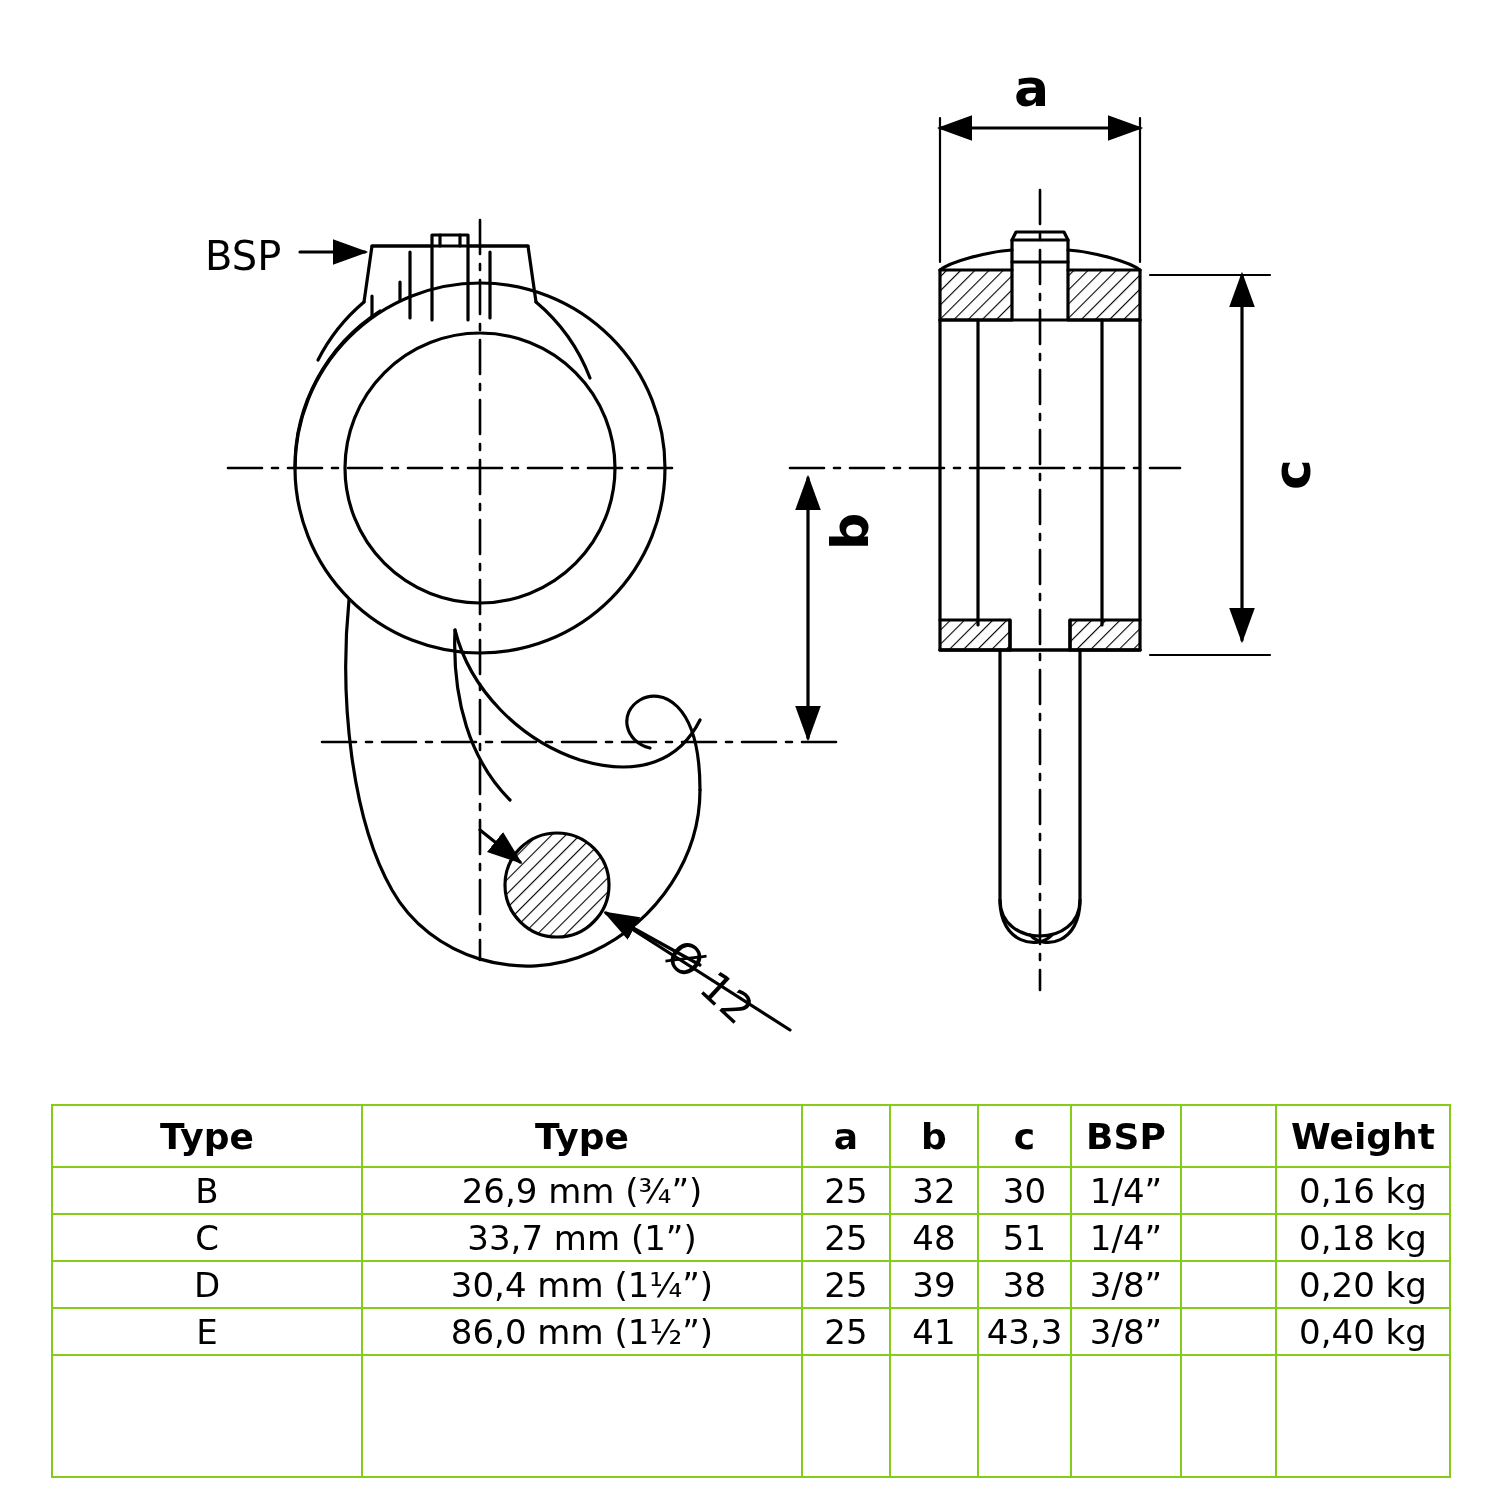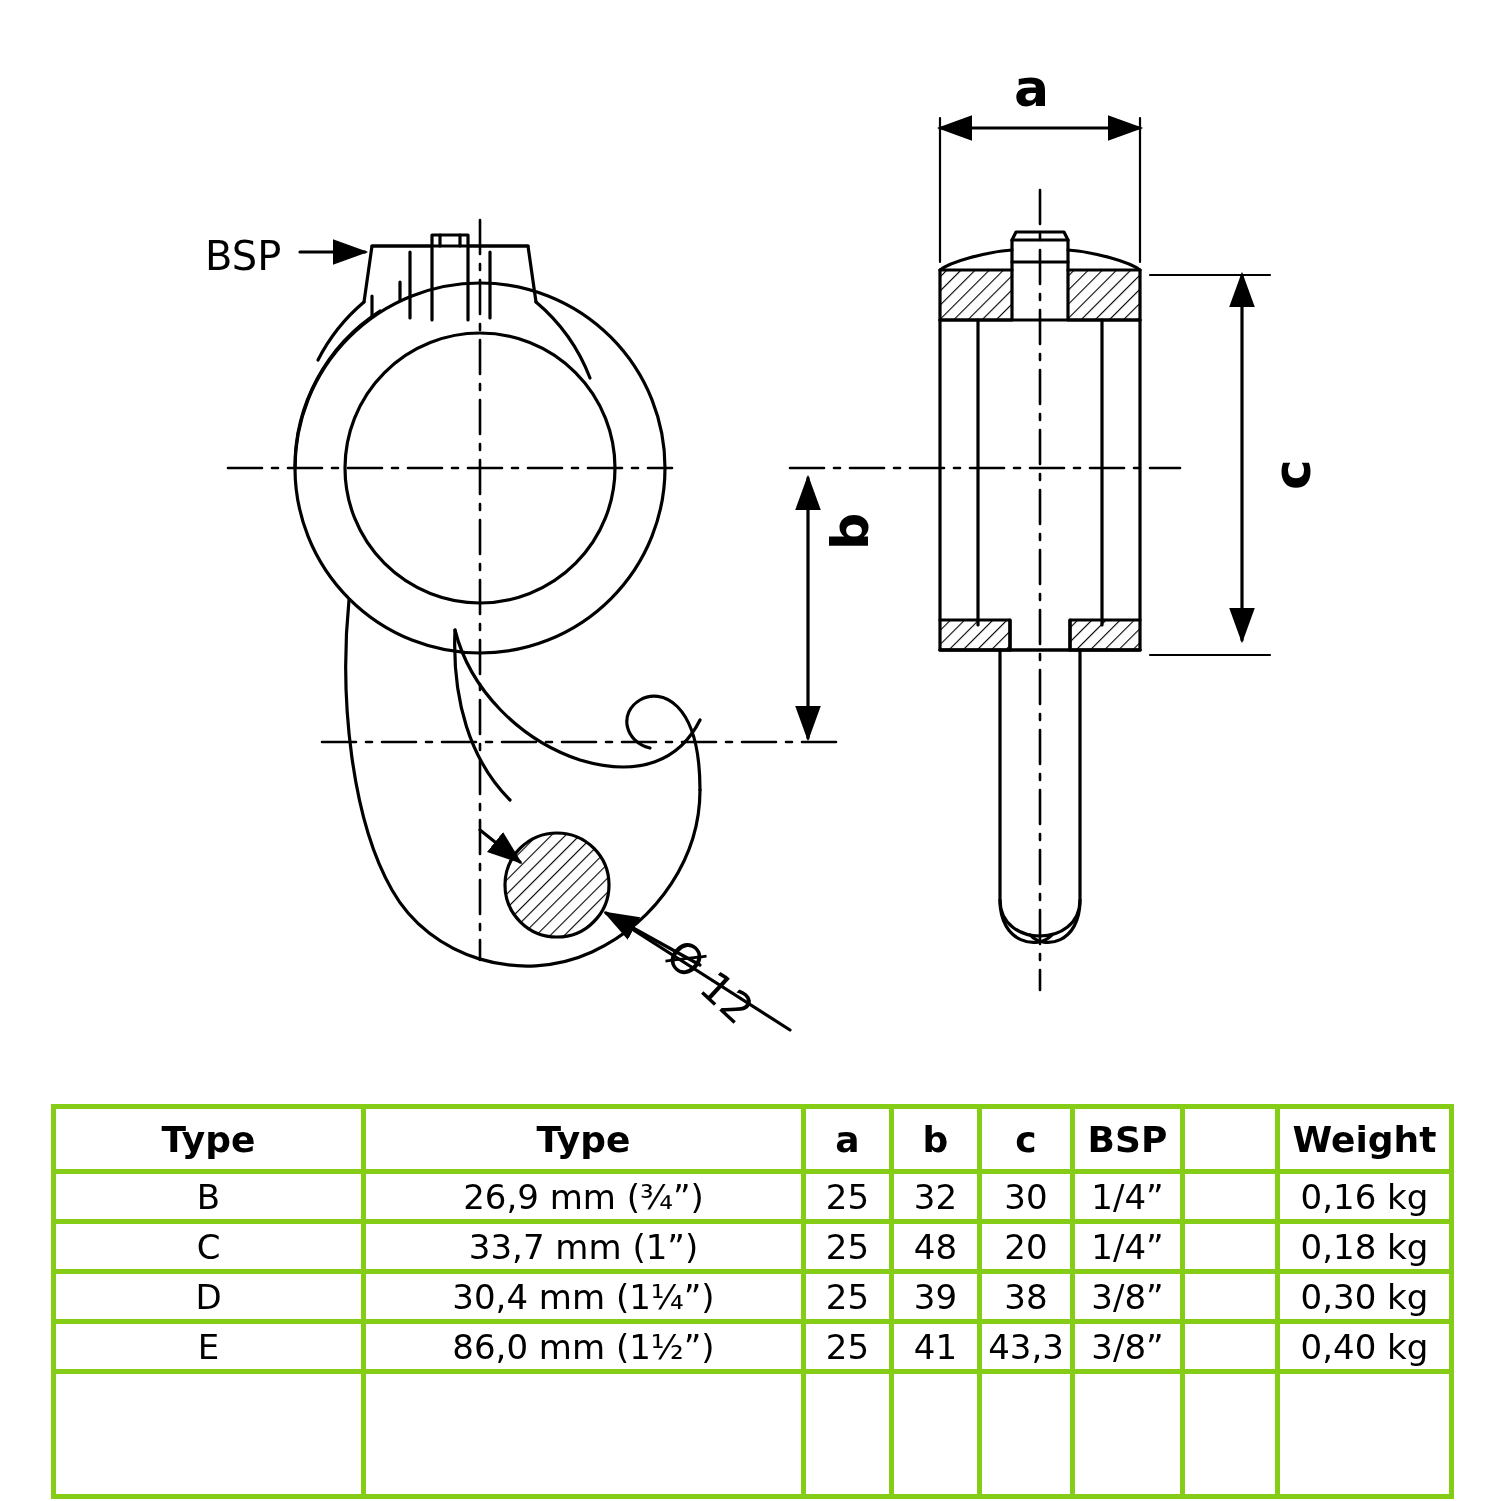--- a/index.html
+++ b/index.html
@@ -68,21 +68,21 @@
   
   #spec-table {
     position: absolute;
     left: 51px;
     top: 1104px;
     width: 1398px;
     border-collapse: collapse;
     table-layout: fixed;
   }
   #spec-table td, #spec-table th {
-    border: 5px solid #84cc16;
+    border: 2px solid #84cc16;
     text-align: center;
     font-family: "DejaVu Sans", sans-serif;
     color: #000;
     padding: 0;
     height: 45px;
   }
   #spec-table thead th {
     font-size: 36px;
     font-weight: 700;
     height: 60px;
@@ -249,34 +249,34 @@
         <td>30</td>
         <td>1/4”</td>
         <td></td>
         <td>0,16 kg</td>
       </tr>
       <tr>
         <td>C</td>
         <td>33,7 mm (1”)</td>
         <td>25</td>
         <td>48</td>
-        <td>20</td>
+        <td>51</td>
         <td>1/4”</td>
         <td></td>
         <td>0,18 kg</td>
       </tr>
       <tr>
         <td>D</td>
         <td>30,4 mm (1¼”)</td>
         <td>25</td>
         <td>39</td>
         <td>38</td>
         <td>3/8”</td>
         <td></td>
-        <td>0,30 kg</td>
+        <td>0,20 kg</td>
       </tr>
       <tr>
         <td>E</td>
         <td>86,0 mm (1½”)</td>
         <td>25</td>
         <td>41</td>
         <td>43,3</td>
         <td>3/8”</td>
         <td></td>
         <td>0,40 kg</td>

